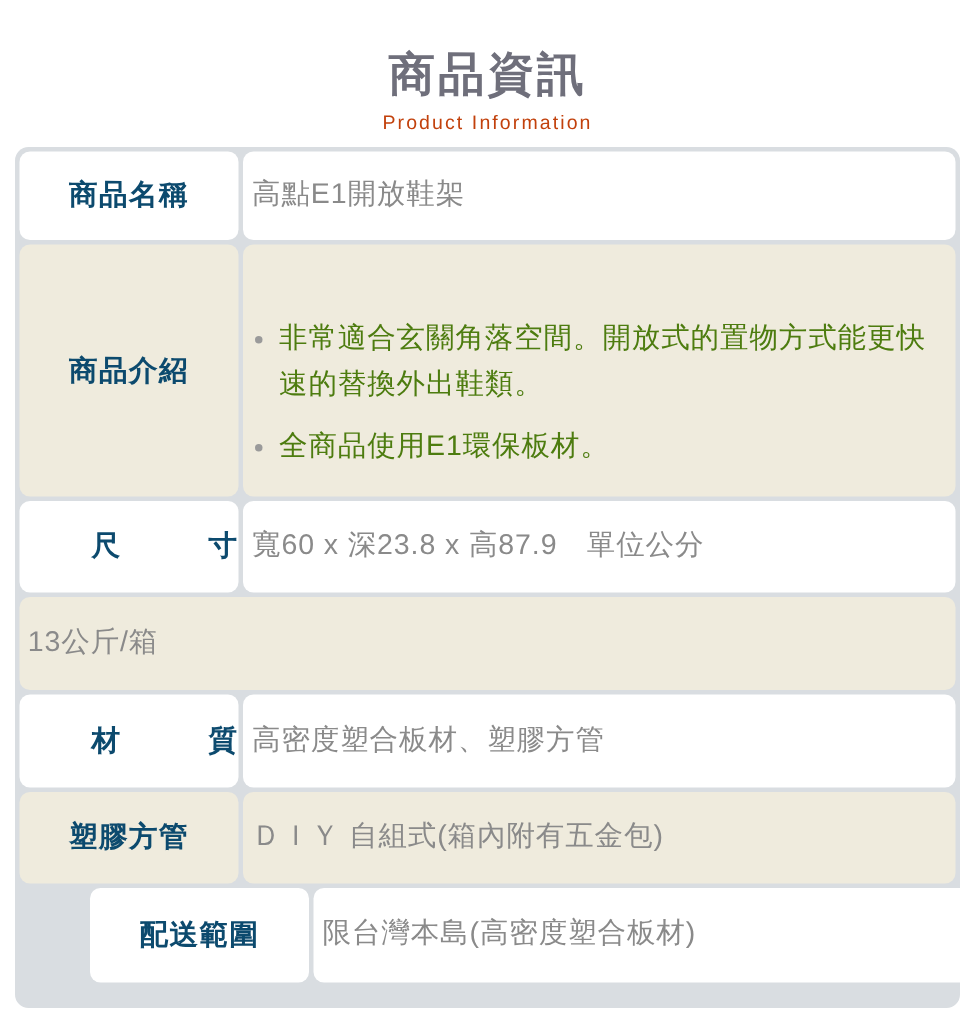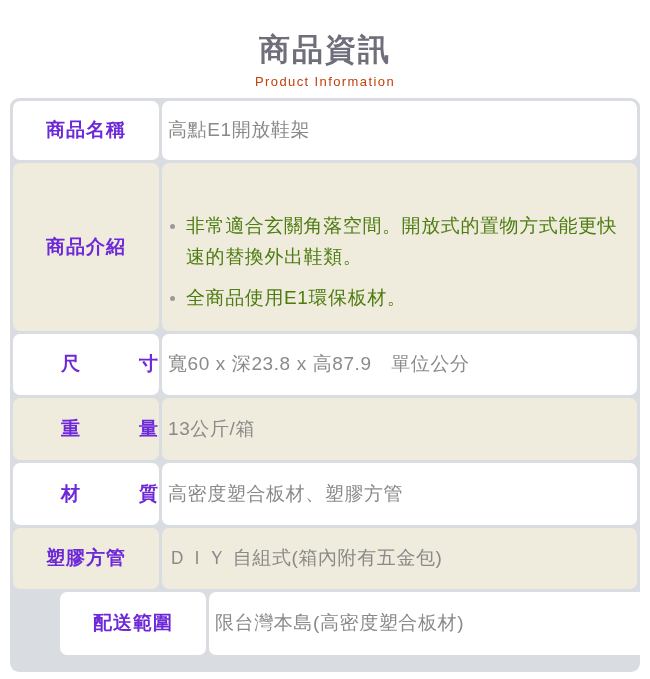--- a/index.html
+++ b/index.html
@@ -79,21 +79,21 @@
 
   .row.beige > .cell {
     background: #efebdd;
   }
 
   .cell.label {
     width: 146px;
     flex: 0 0 146px;
     margin: 1.5px 1.5px 1.5px 2px;
     justify-content: center;
-    color: #6d28d9;
+    color: #0c4a6e;
     font-size: 19px;
     font-weight: bold;
     letter-spacing: 1px;
   }
   .cell.label .lbl-spread {
     display: inline-block;
     width: 100px;
     text-align: justify;
     text-align-last: justify;
     margin-left: 48px;
@@ -183,23 +183,20 @@
     </div>
 
     <div class="row r-size">
       <div class="cell label">
         <span class="lbl-spread">尺寸</span>
       </div>
       <div class="cell value">寬60 x 深23.8 x 高87.9　單位公分</div>
     </div>
 
     <div class="row r-weight beige">
-      <div class="cell label">
-        <span class="lbl-spread">重量</span>
-      </div>
       <div class="cell value">13公斤/箱</div>
     </div>
 
     <div class="row r-mat">
       <div class="cell label">
         <span class="lbl-spread">材質</span>
       </div>
       <div class="cell value">高密度塑合板材、塑膠方管</div>
     </div>
 

